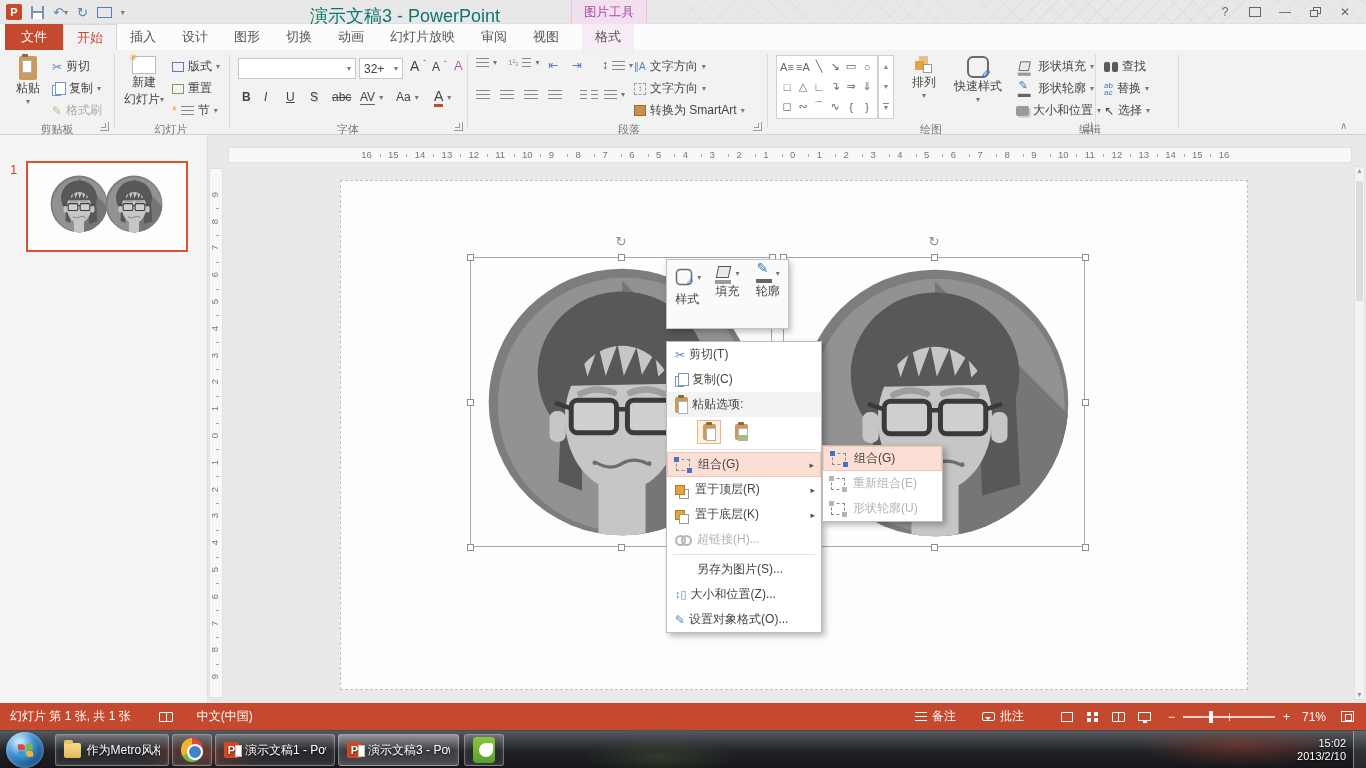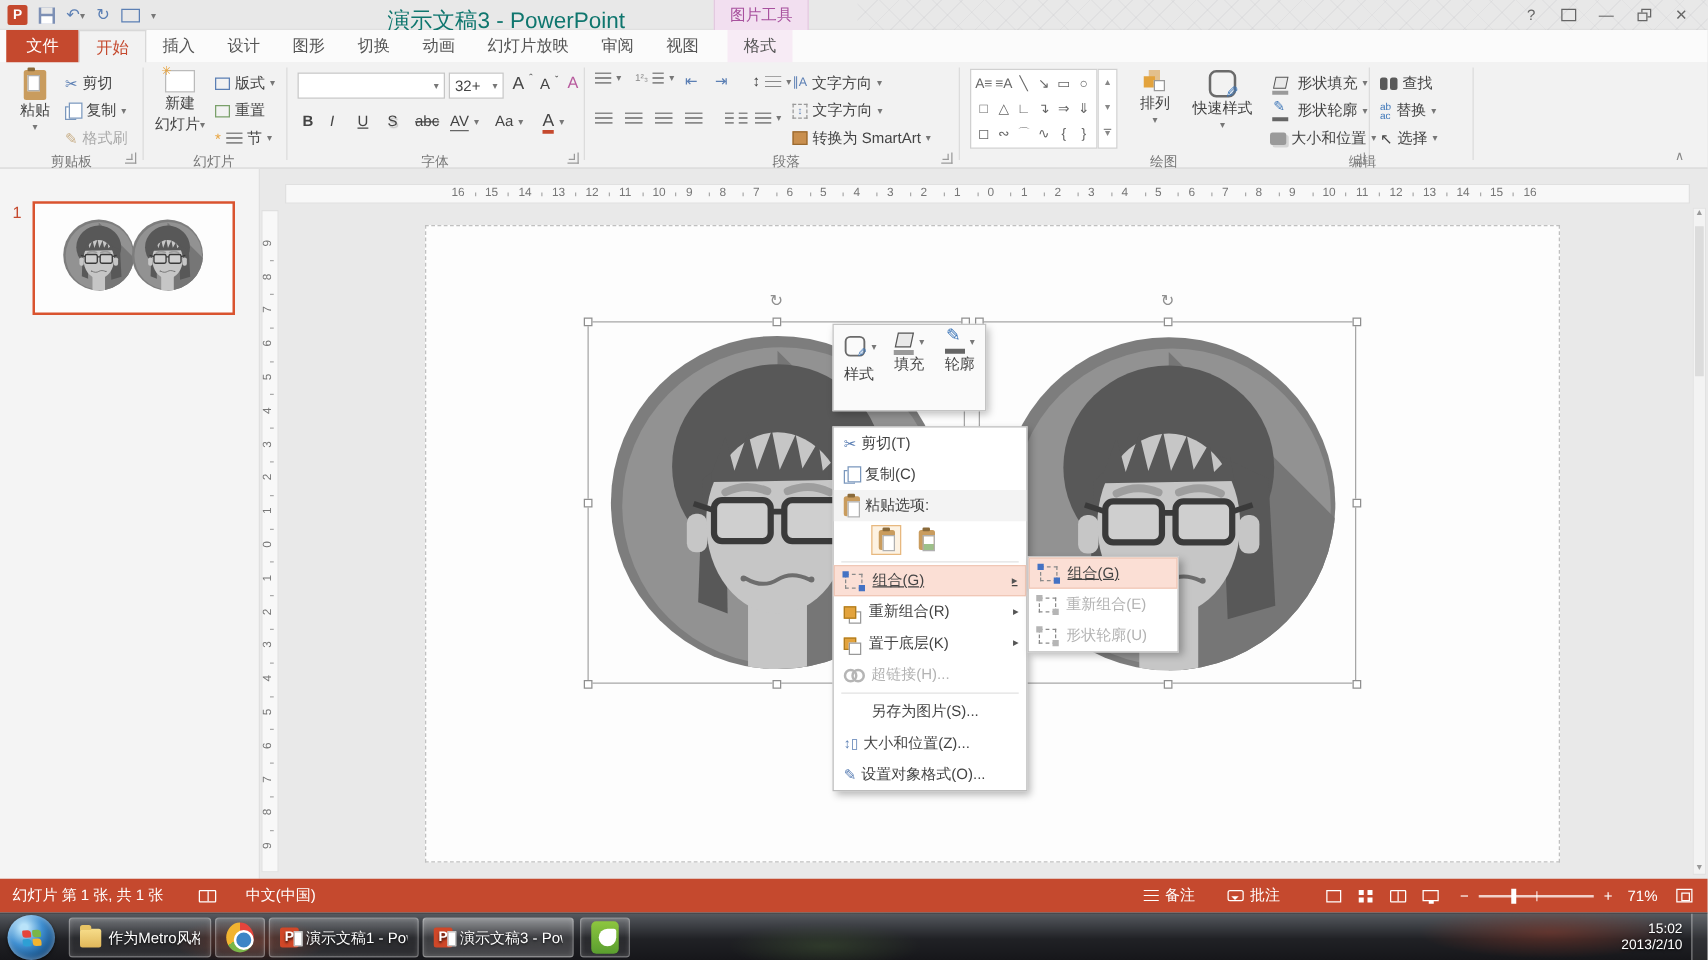--- a/index.html
+++ b/index.html
@@ -109,21 +109,21 @@
   .ic-pencilbar::before { content:"✎"; position:absolute; left:1px; top:-6px; color:#3d76b8; font-size:14px; }
   .ic-pencilbar::after { content:""; position:absolute; left:0; bottom:-3px; width:16px; height:4px; background:#666; }
 
   
   .menu { background:#fff; border:1px solid #bcbcbc; box-shadow:3px 3px 6px rgba(0,0,0,.28); }
   #ctxmenu { left:666px; top:341px; width:156px; }
   #submenu { left:822px; top:445px; width:121px; }
   .mi { height:25px; display:flex; align-items:center; padding:0 6px 0 8px; color:#444; font-size:12px; position:relative; }
   .mi .lbl { flex:1; margin-left:4px; }
   .mi .sub { font-size:9px; color:#555; }
-  .mi.hl { background:var(--menu-hl); border:1px solid #f0c7b6;text-decoration:underline; }
+  .mi.hl { background:var(--menu-hl); border:1px solid #f0c7b6; }
   .mi.disabled { color:#b3b3b3; }
   .msep { height:1px; background:#e2e2e2; margin:2px 6px; }
   #paste-icons { height:30px; display:flex; gap:8px; padding-left:30px; align-items:center; }
   .paste-opt { width:24px; height:24px; display:flex; align-items:center; justify-content:center; border:1px solid transparent; }
   .paste-opt:first-child { border-color:#e7b87f; background:#fdf2e2; }
 
   
   #statusbar { left:0; top:703px; width:1366px; height:27px; background:var(--accent); color:#fff; font-size:12px; }
   #statusbar .seg { display:flex; align-items:center; height:27px; }
   .sic { display:inline-block; position:relative; }
@@ -701,21 +701,21 @@
       </span>
   </div>
   <div class="msep"></div>
   <div class="mi hl">
       <span class="ic-group"></span>
       <span class="lbl">组合(G)</span>
       <span class="sub">▸</span>
     </div>
   <div class="mi">
       <span class="ic-front"></span>
-      <span class="lbl">重新组合(R)</span>
+      <span class="lbl">置于顶层(R)</span>
       <span class="sub">▸</span>
     </div>
   <div class="mi">
       <span class="ic-back"></span>
       <span class="lbl">置于底层(K)</span>
       <span class="sub">▸</span>
     </div>
   <div class="mi disabled">
       <span class="ic-link"></span>
       <span class="lbl">超链接(H)...</span>

